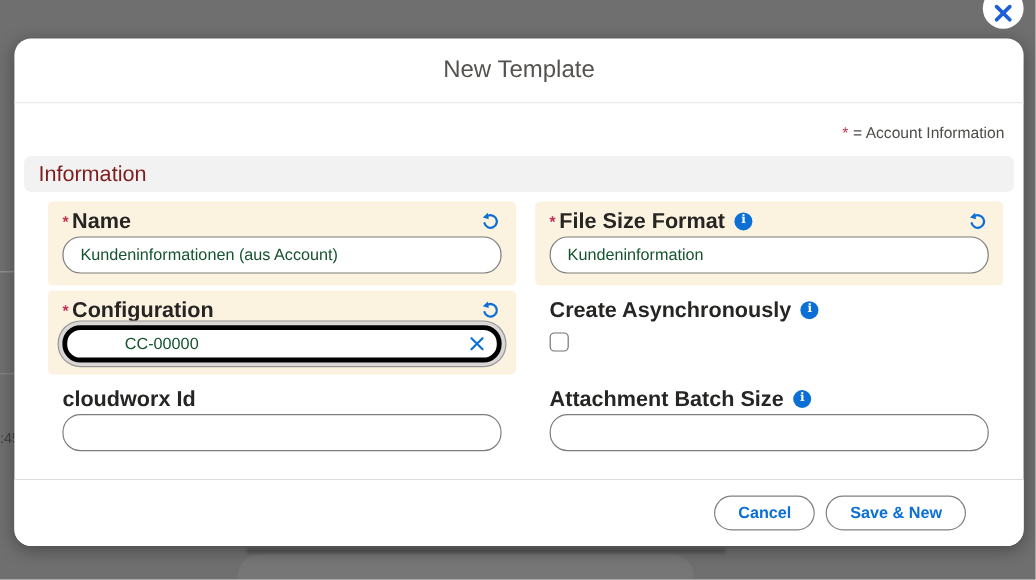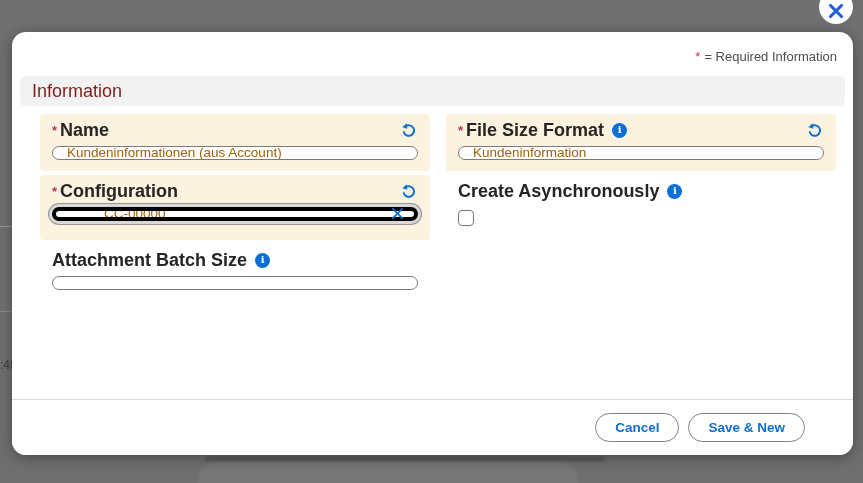--- a/index.html
+++ b/index.html
@@ -73,22 +73,22 @@
     background:#0b6fd6; color:#fff; font-size:10px; font-weight:700;
     display:inline-flex; align-items:center; justify-content:center;
     font-family:"DejaVu Serif", serif; line-height:1;
   }
   .undo-btn {
     background:none; border:none; width:20px; height:20px; cursor:pointer;
     display:flex; align-items:center; justify-content:center; padding:0;
   }
 
   .text-input {
-    width:100%; height:14px; border:1px solid #7c7c7c; border-radius:15px;
-    padding:0 14px; font-size:13.5px; color:#a16207; background:#fff;
+    width:100%; height:31px; border:1px solid #7c7c7c; border-radius:15px;
+    padding:0 14px; font-size:13.5px; color:#14532d; background:#fff;
     font-family:"Liberation Sans", sans-serif; outline:none;
   }
   .combo-wrap { position:relative; }
   .combo-wrap .text-input {
     padding-left:48px; padding-right:34px;
     border:4px solid #000000;
     box-shadow:0 0 0 3px #dad8d6, 0 0 0 4px #969696;
   }
   .clear-btn {
     position:absolute; right:12px; top:50%; transform:translateY(-50%);
@@ -129,23 +129,26 @@
 <button class="close-btn" aria-label="Close">
   <span style="display:flex;">
     <svg width="16" height="16" viewBox="0 0 16 16">
       <path d="M2.5 2.5 L13.5 13.5 M13.5 2.5 L2.5 13.5" stroke="#1d5fd6" stroke-width="3.1" stroke-linecap="round" fill="none"></path>
     </svg>
   </span>
 </button>
 
 <div class="modal">
 
+  <div class="modal-header">
+    <h2 class="modal-title">New Template</h2>
+  </div>
 
   <div class="required-note">
-    <span class="req-star">*</span><span>= Required Information</span>
+    <span class="req-star">*</span><span>= Account Information</span>
   </div>
 
   <div class="section-bar">
     <span class="section-title">Information</span>
   </div>
 
   <div class="form-grid">
 
     <div class="cell edited">
       <div class="label-row">
@@ -209,20 +212,26 @@
     </div>
 
     <div class="cell">
       <div class="label-row">
         <label class="field-label">Create Asynchronously</label>
         <span class="info-icon">i</span>
       </div>
       <input class="checkbox" type="checkbox" style="">
     </div>
 
+    <div class="cell">
+      <div class="label-row">
+        <label class="field-label">cloudworx Id</label>
+      </div>
+      <input class="text-input" type="text" value="" style="">
+    </div>
 
     <div class="cell">
       <div class="label-row">
         <label class="field-label">Attachment Batch Size</label>
         <span class="info-icon">i</span>
       </div>
       <input class="text-input" type="text" value="" style="">
     </div>
 
   </div>

